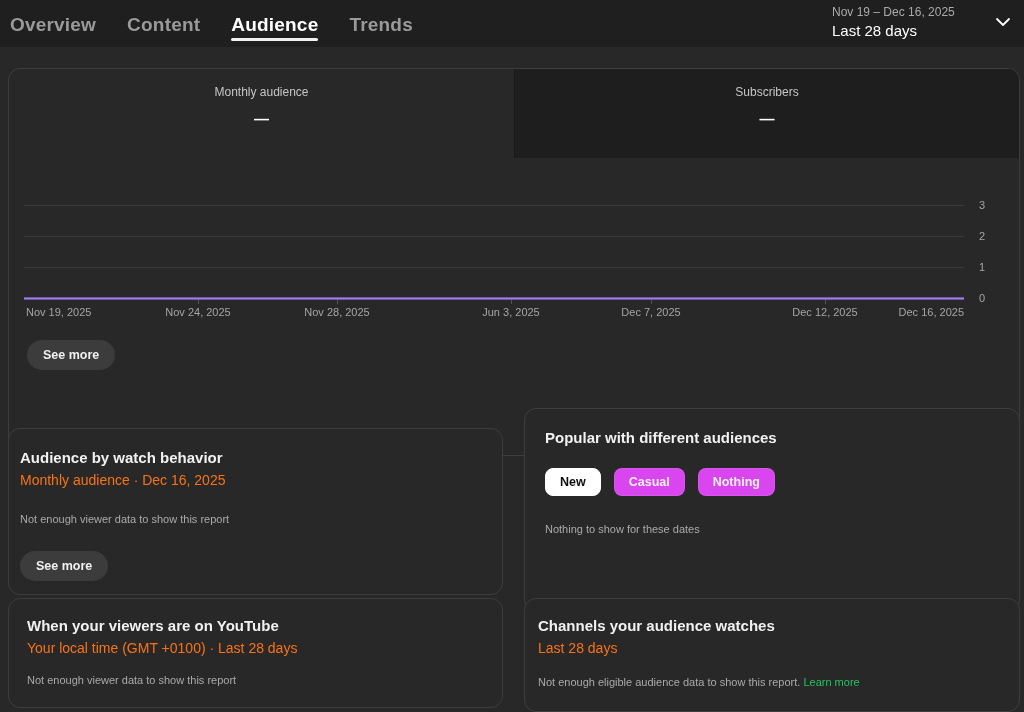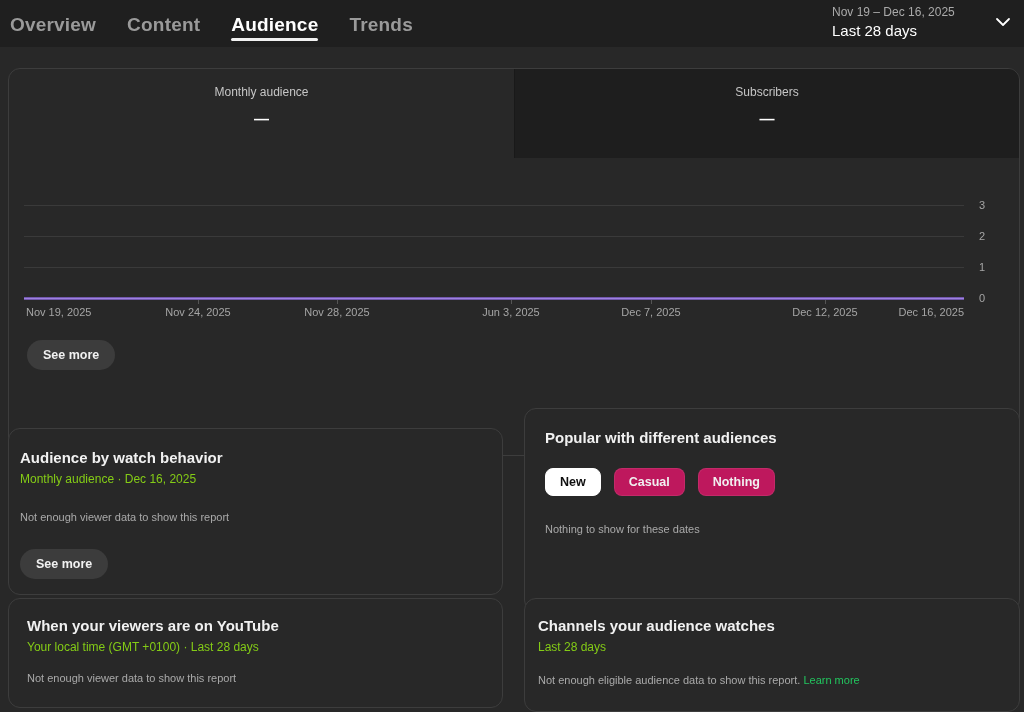--- a/index.html
+++ b/index.html
@@ -29,21 +29,21 @@
   .date-filter { position:absolute; left:832px; top:5px; cursor:pointer; }
   .date-range { font-size:12px; color:#aaaaaa; }
   .date-preset { font-size:15px; color:#ffffff; font-weight:500; margin-top:3px; }
   .chevron { position:absolute; right:10px; top:11px; width:22px; height:22px; cursor:pointer; }
   
   .card {
     position:absolute; background:#282828;
     border:1px solid #3d3d3d; border-radius:12px;
   }
   .card-title { font-size:15px; font-weight:700; color:#f1f1f1; }
-  .card-sub { font-size:12px; color:#84cc16; margin-top:6px; }
+  .card-sub { font-size:14px; color:#f97316; margin-top:6px; }
   .card-body-text { font-size:11px; color:#aaaaaa; }
   .pill-btn {
     display:inline-block; background:#3c3c3c; color:#f1f1f1;
     font-size:12.5px; font-weight:600; border:none; border-radius:16px;
     padding:8px 16px; cursor:pointer; font-family:inherit;
   }
   
   #chart-card { left:8px; top:68px; width:1012px; height:388px; }
   .metric-tabs { position:absolute; left:0; top:0; width:1010px; height:89px; display:flex; }
   .metric-tab {
@@ -73,21 +73,21 @@
   #chart-see-more { position:absolute; left:18px; top:271px; }
   
   #card-watch-behavior { left:8px;   top:408px; width:495px; height:167px; padding:20px 11px;margin-top:20px; }
   #card-popular        { left:524px; top:408px; width:496px; height:204px; padding:20px 20px; }
   #card-when-viewers   { left:8px;   top:598px; width:495px; height:110px; padding:18px 18px; }
   #card-channels       { left:524px; top:598px; width:496px; height:114px; padding:18px 13px; }
   #card-watch-behavior .card-body-text { margin-top:25px; }
   #card-watch-behavior .pill-btn { margin-top:26px; }
   .chip-row { display:flex; gap:13px; margin-top:22px; }
   .chip {
-    background:#be185d; color:#f1f1f1; font-size:12.5px; font-weight:600;
+    background:#d946ef; color:#f1f1f1; font-size:12.5px; font-weight:600;
     border:1px solid rgba(255,255,255,.08); border-radius:8px;
     padding:6px 14px; cursor:pointer; font-family:inherit;
   }
   .chip.selected { background:#ffffff; color:#0f0f0f; border-color:#ffffff; }
   #card-popular .card-body-text { margin-top:27px; }
   #card-when-viewers .card-body-text { margin-top:18px; }
   #card-channels .card-body-text { margin-top:20px; }
   .link { color:#22c55e; text-decoration:none; cursor:pointer; }
 </style>
 </head>

